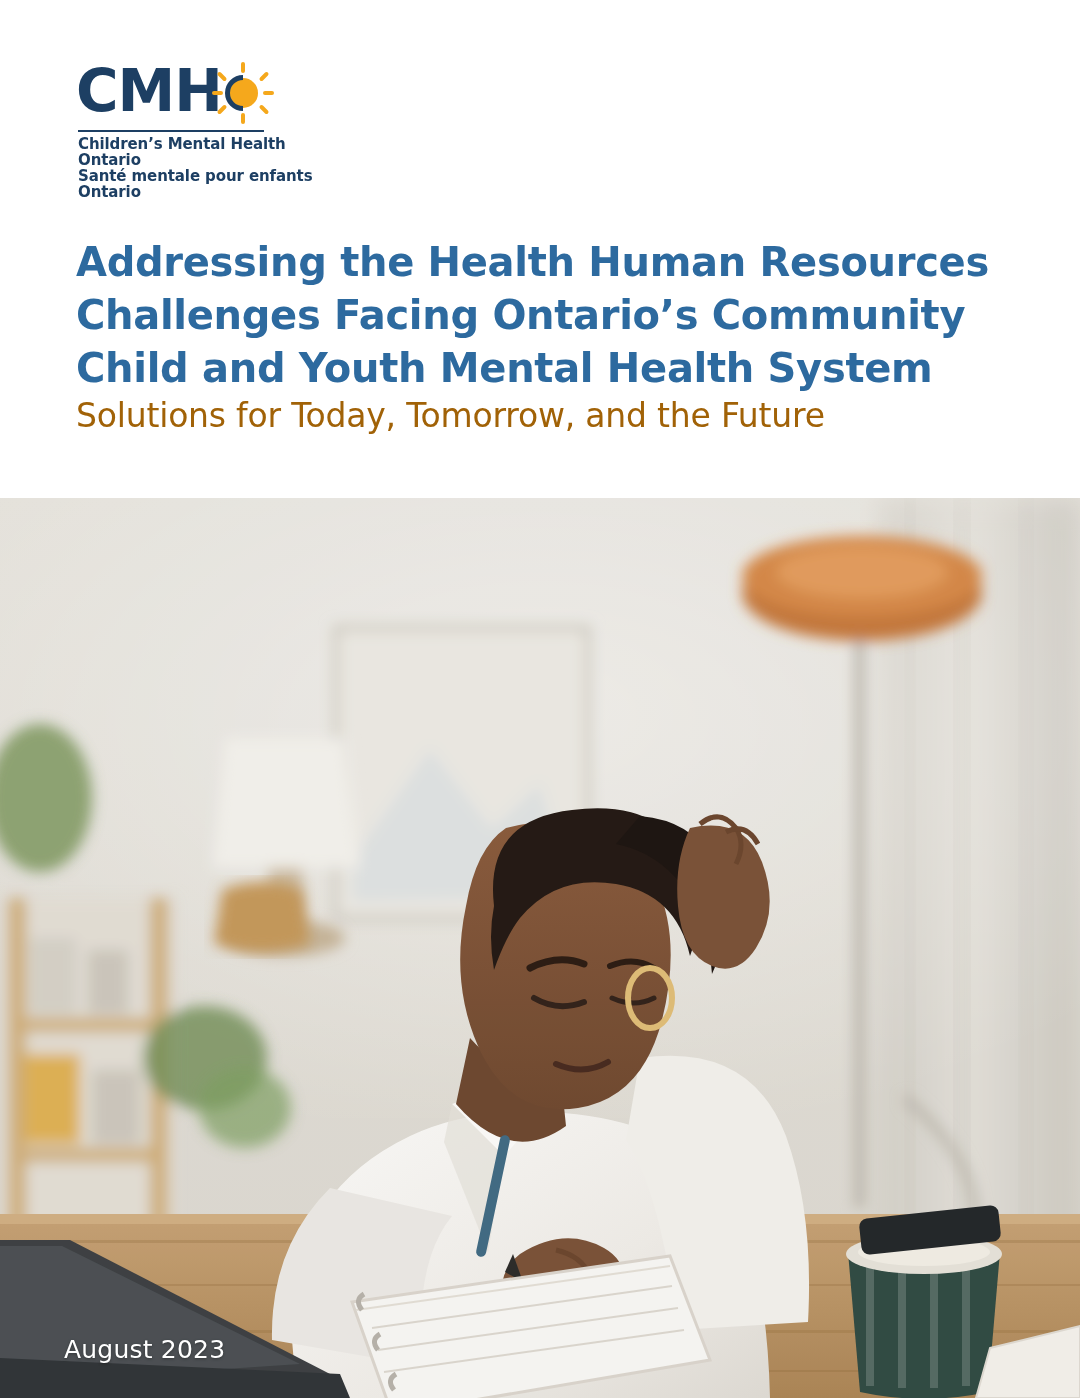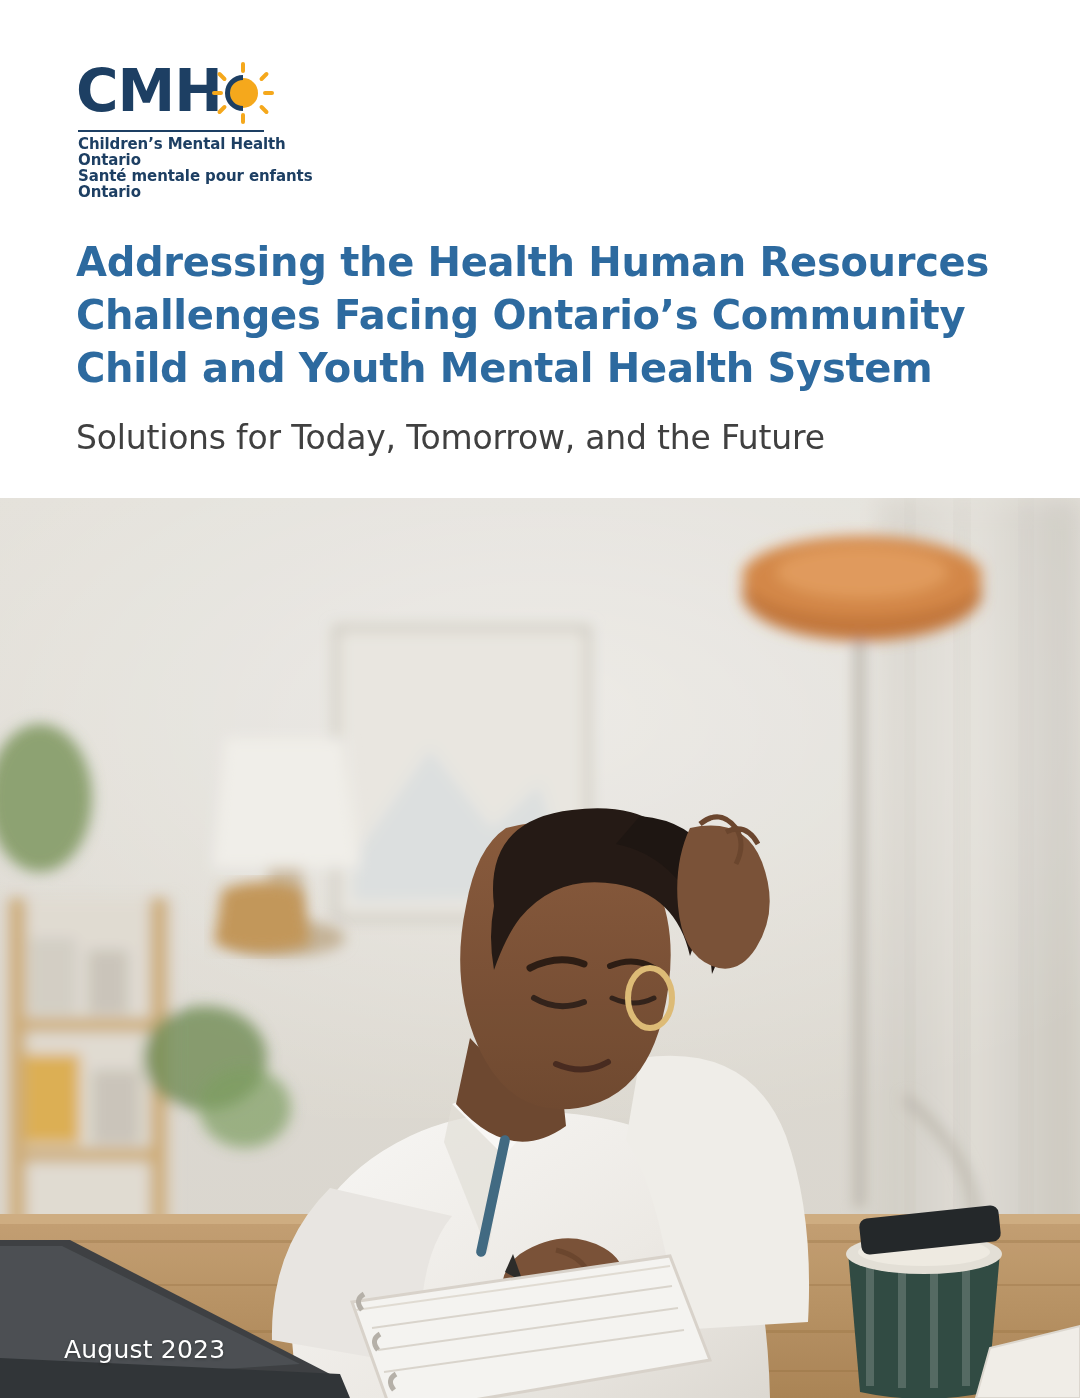--- a/index.html
+++ b/index.html
@@ -69,26 +69,25 @@
   .doc-title {
     font-family: "DejaVu Sans", sans-serif;
     font-weight: bold;
     font-size: 40px;
     line-height: 53px;
     color: #2d6a9f;
     letter-spacing: -0.3px;
     max-width: 930px;
   }
   .doc-subtitle {
-    margin-top: 22px;
     font-family: "DejaVu Sans", sans-serif;
     font-weight: normal;
     font-size: 33px;
     line-height: 42px;
-    color: #404040;
+    color: #a16207;
     letter-spacing: -0.2px;
   }
 
   
   .hero {
     position: absolute;
     left: 0;
     top: 498px;
     width: 1080px;
     height: 900px;

